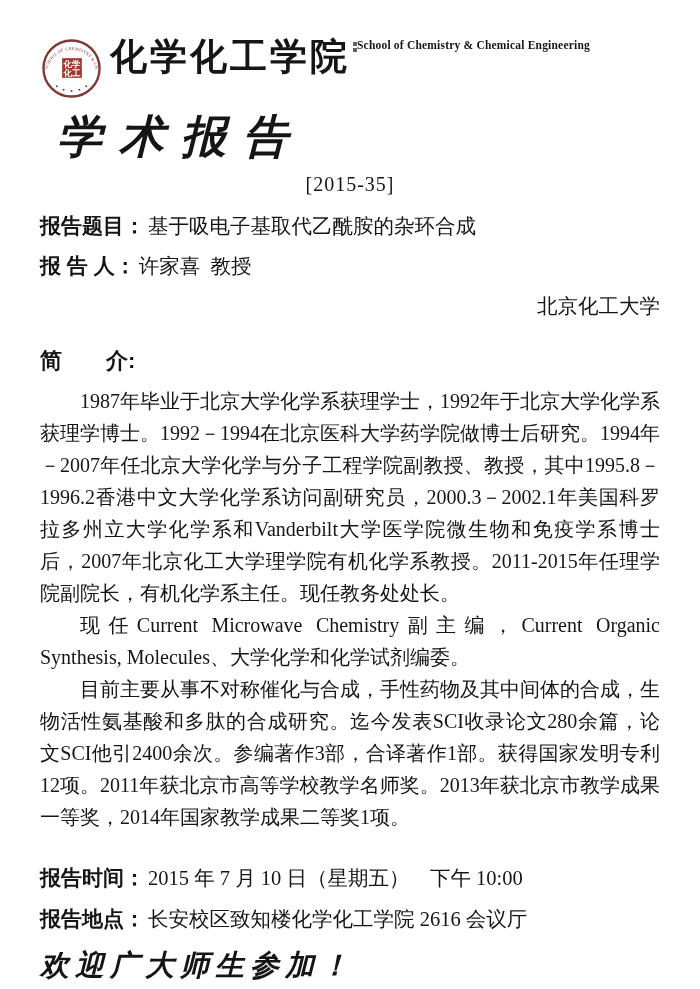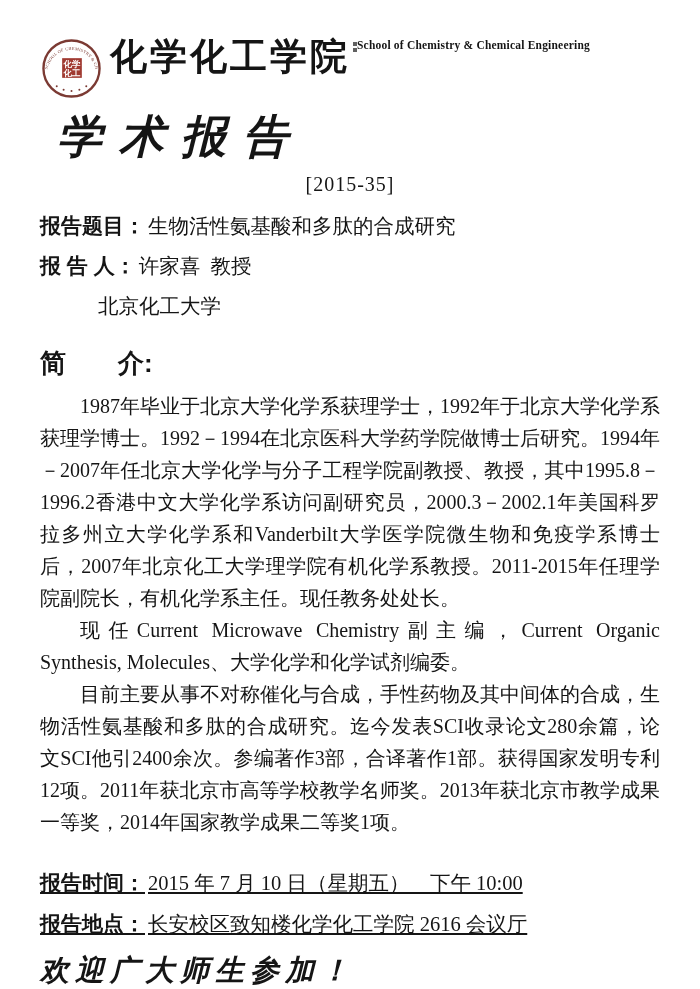--- a/index.html
+++ b/index.html
@@ -40,34 +40,34 @@
   .report-no { text-align:center; font-size:20px; margin-top:9px; letter-spacing:1px; }
 
   
   .fields { margin-top:16px; }
   .field-row { display:flex; align-items:baseline; margin-bottom:12px; }
   .field-label {
     font-family:"Liberation Sans","DejaVu Sans",sans-serif;
     font-weight:bold; font-size:21px; white-space:pre; flex:none;
   }
   .field-value { font-size:20.5px; margin-left:3px; white-space:pre; }
-  .affiliation { margin:0 0 10px 58px; font-size:20.5px; }
+  .affiliation { margin:0 0 10px 88px; font-size:20.5px;text-align:right; }
 
   .intro-label {
     font-family:Liberation Sans, sans-serif;
-    font-weight:bold; font-size:26px; white-space:pre; margin-top:26px;
+    font-weight:bold; font-size:22px; white-space:pre; margin-top:26px;
   }
 
   
   .bio { margin-top:9px; font-size:20px; line-height:32px; text-align:justify; }
   .bio p { margin:0; text-indent:2em; }
 
   
   .schedule { margin-top:31px; }
-  .schedule .field-row { margin-bottom:13px;text-decoration:underline; }
+  .schedule .field-row { margin-bottom:13px; }
 
   
   .welcome {
     text-align:left; margin-top:0;
     font-size:29px; font-weight:bold; font-style:italic;
     letter-spacing:6px; white-space:nowrap;
   }
   .signature { text-align:right; margin-top:13px; padding-right:2px; font-size:20px; line-height:33px; }
 </style>
 </head>
@@ -104,21 +104,21 @@
       <div class="org-en">School of Chemistry &amp; Chemical Engineering</div>
     </div>
   </div>
 
   <div class="title">学术报告</div>
   <div class="report-no">[2015-35]</div>
 
   <div class="fields">
     <div class="field-row">
       <span class="field-label">报告题目：</span>
-      <span class="field-value">生物活性氨基酸和多肽的合成研究</span>
+      <span class="field-value">基于吸电子基取代乙酰胺的杂环合成</span>
     </div>
     <div class="field-row">
       <span class="field-label">报 告 人：</span>
       <span class="field-value">许家喜  教授</span>
     </div>
     <div class="affiliation">北京化工大学</div>
     <div class="intro-label">简　　介:</div>
   </div>
 
   <div class="bio">

